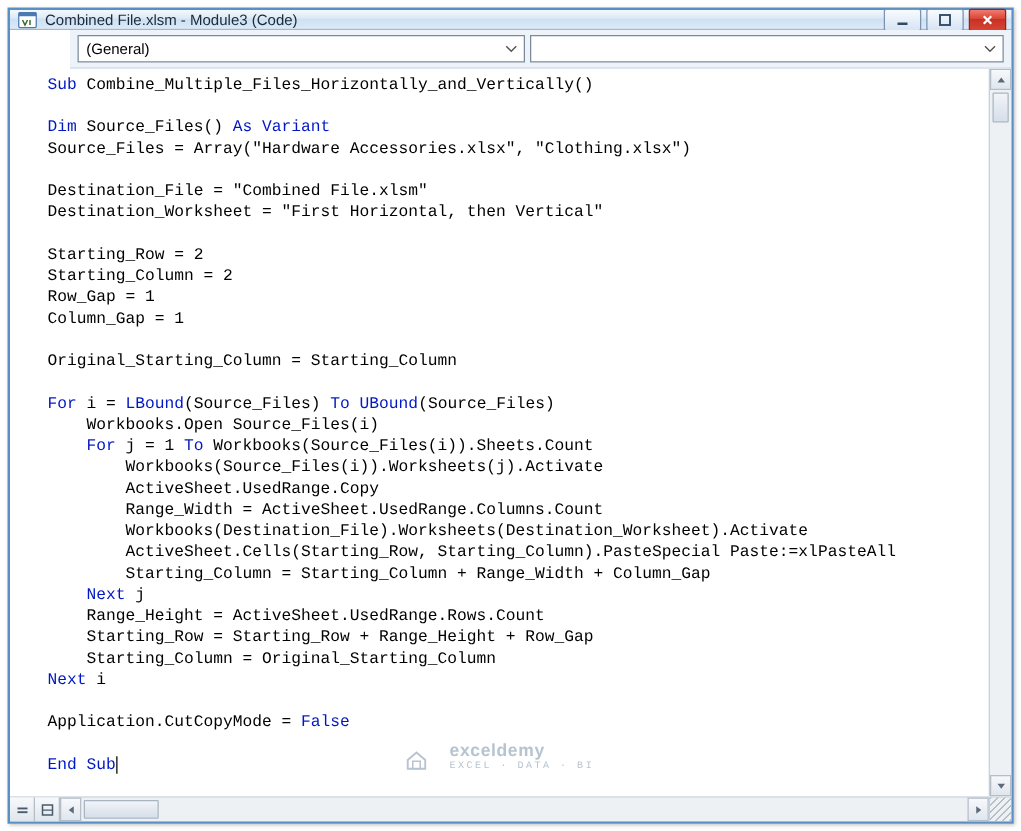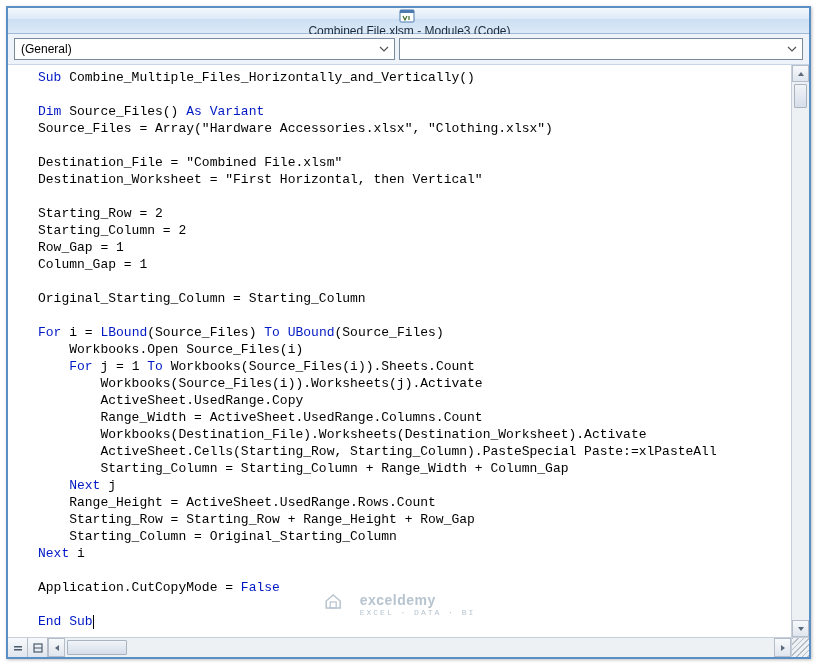--- a/index.html
+++ b/index.html
@@ -18,25 +18,24 @@
     width: 100%;
     height: 100%;
     display: flex;
     flex-direction: column;
     background: #fff;
     box-shadow: 1px 1px 3px rgba(0,0,0,0.25);
   }
   .titlebar {
     background: linear-gradient(to bottom, #f4f8fc 0%, #dce9f7 45%, #cde0f3 46%, #dce9f7 100%);
     border-bottom: 1px solid #9db9d6;
-    height: 26px;
+    height: 16px;
     display: flex;
     align-items: center;
     padding: 0 4px 0 6px;
-    flex-direction: column;
   }
   .titlebar-icon {
     width: 16px;
     height: 16px;
     margin-right: 6px;
     display: inline-flex;
     align-items: center;
     justify-content: center;
   }
   .titlebar-title {
@@ -62,20 +61,21 @@
     border-color: #8f2720;
     color: #fff;
     font-weight: bold;
   }
   .dropdown-row {
     display: flex;
     gap: 4px;
     padding: 4px 6px;
     background: #eef3f9;
     border-bottom: 1px solid #c7d5e6;
+    margin-left: 48px;
   }
   .dropdown {
     flex: 1;
     height: 22px;
     border: 1px solid #7a8a9b;
     background: #fff;
     display: flex;
     align-items: center;
     padding: 0 6px;
     font-size: 12px;
@@ -180,21 +180,21 @@
   .watermark {
     position: absolute;
     left: 50%;
     bottom: 20px;
     transform: translateX(-50%);
     color: #b7c4cf;
     font-family: "Segoe UI", sans-serif;
     font-size: 14px;
     letter-spacing: .5px;
     display: flex;
-    align-items: flex-start;
+    align-items: flex-end;
     gap: 18px;
     pointer-events: none;
   }
   .watermark .sub { font-size: 8px; letter-spacing: 2px; font-family: Liberation Mono, monospace; }
   .caret {
     display:inline-block; width:0; height:14px; border-left:1px solid #000;
     vertical-align: middle; margin-left:0;
   }
 </style>
 </head>

